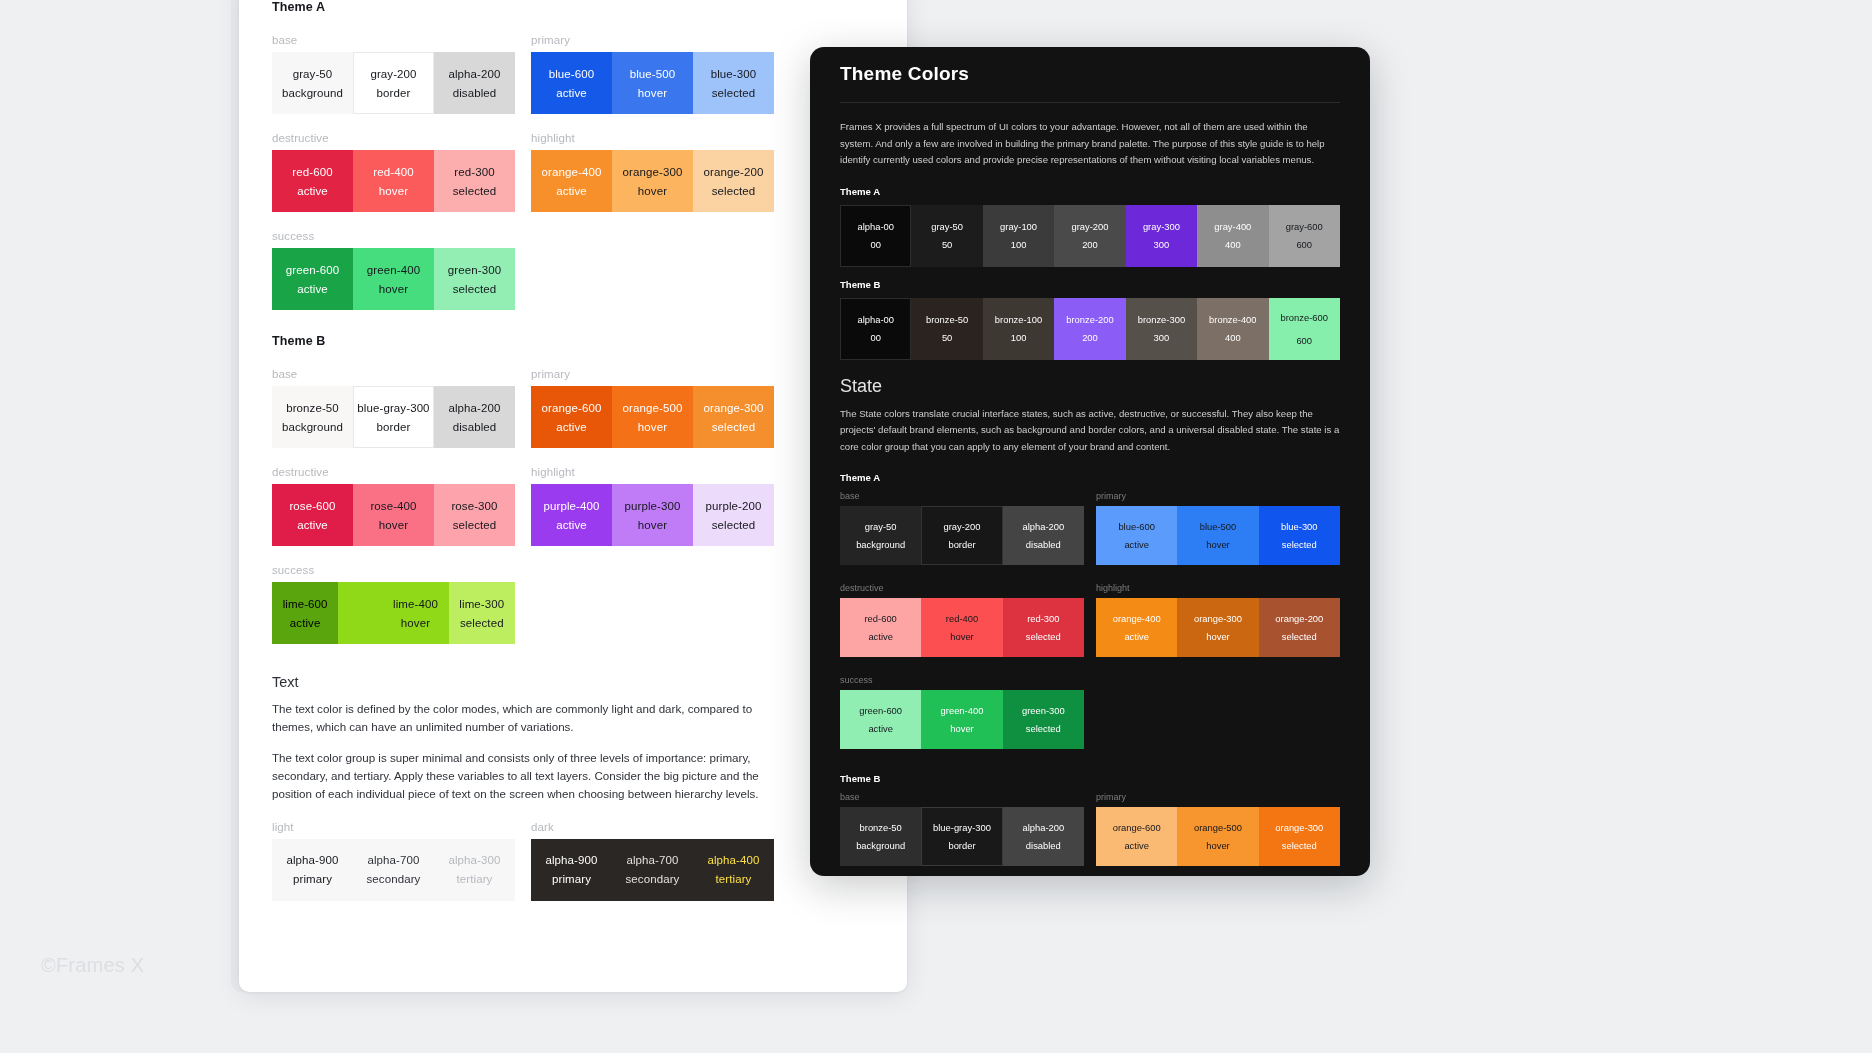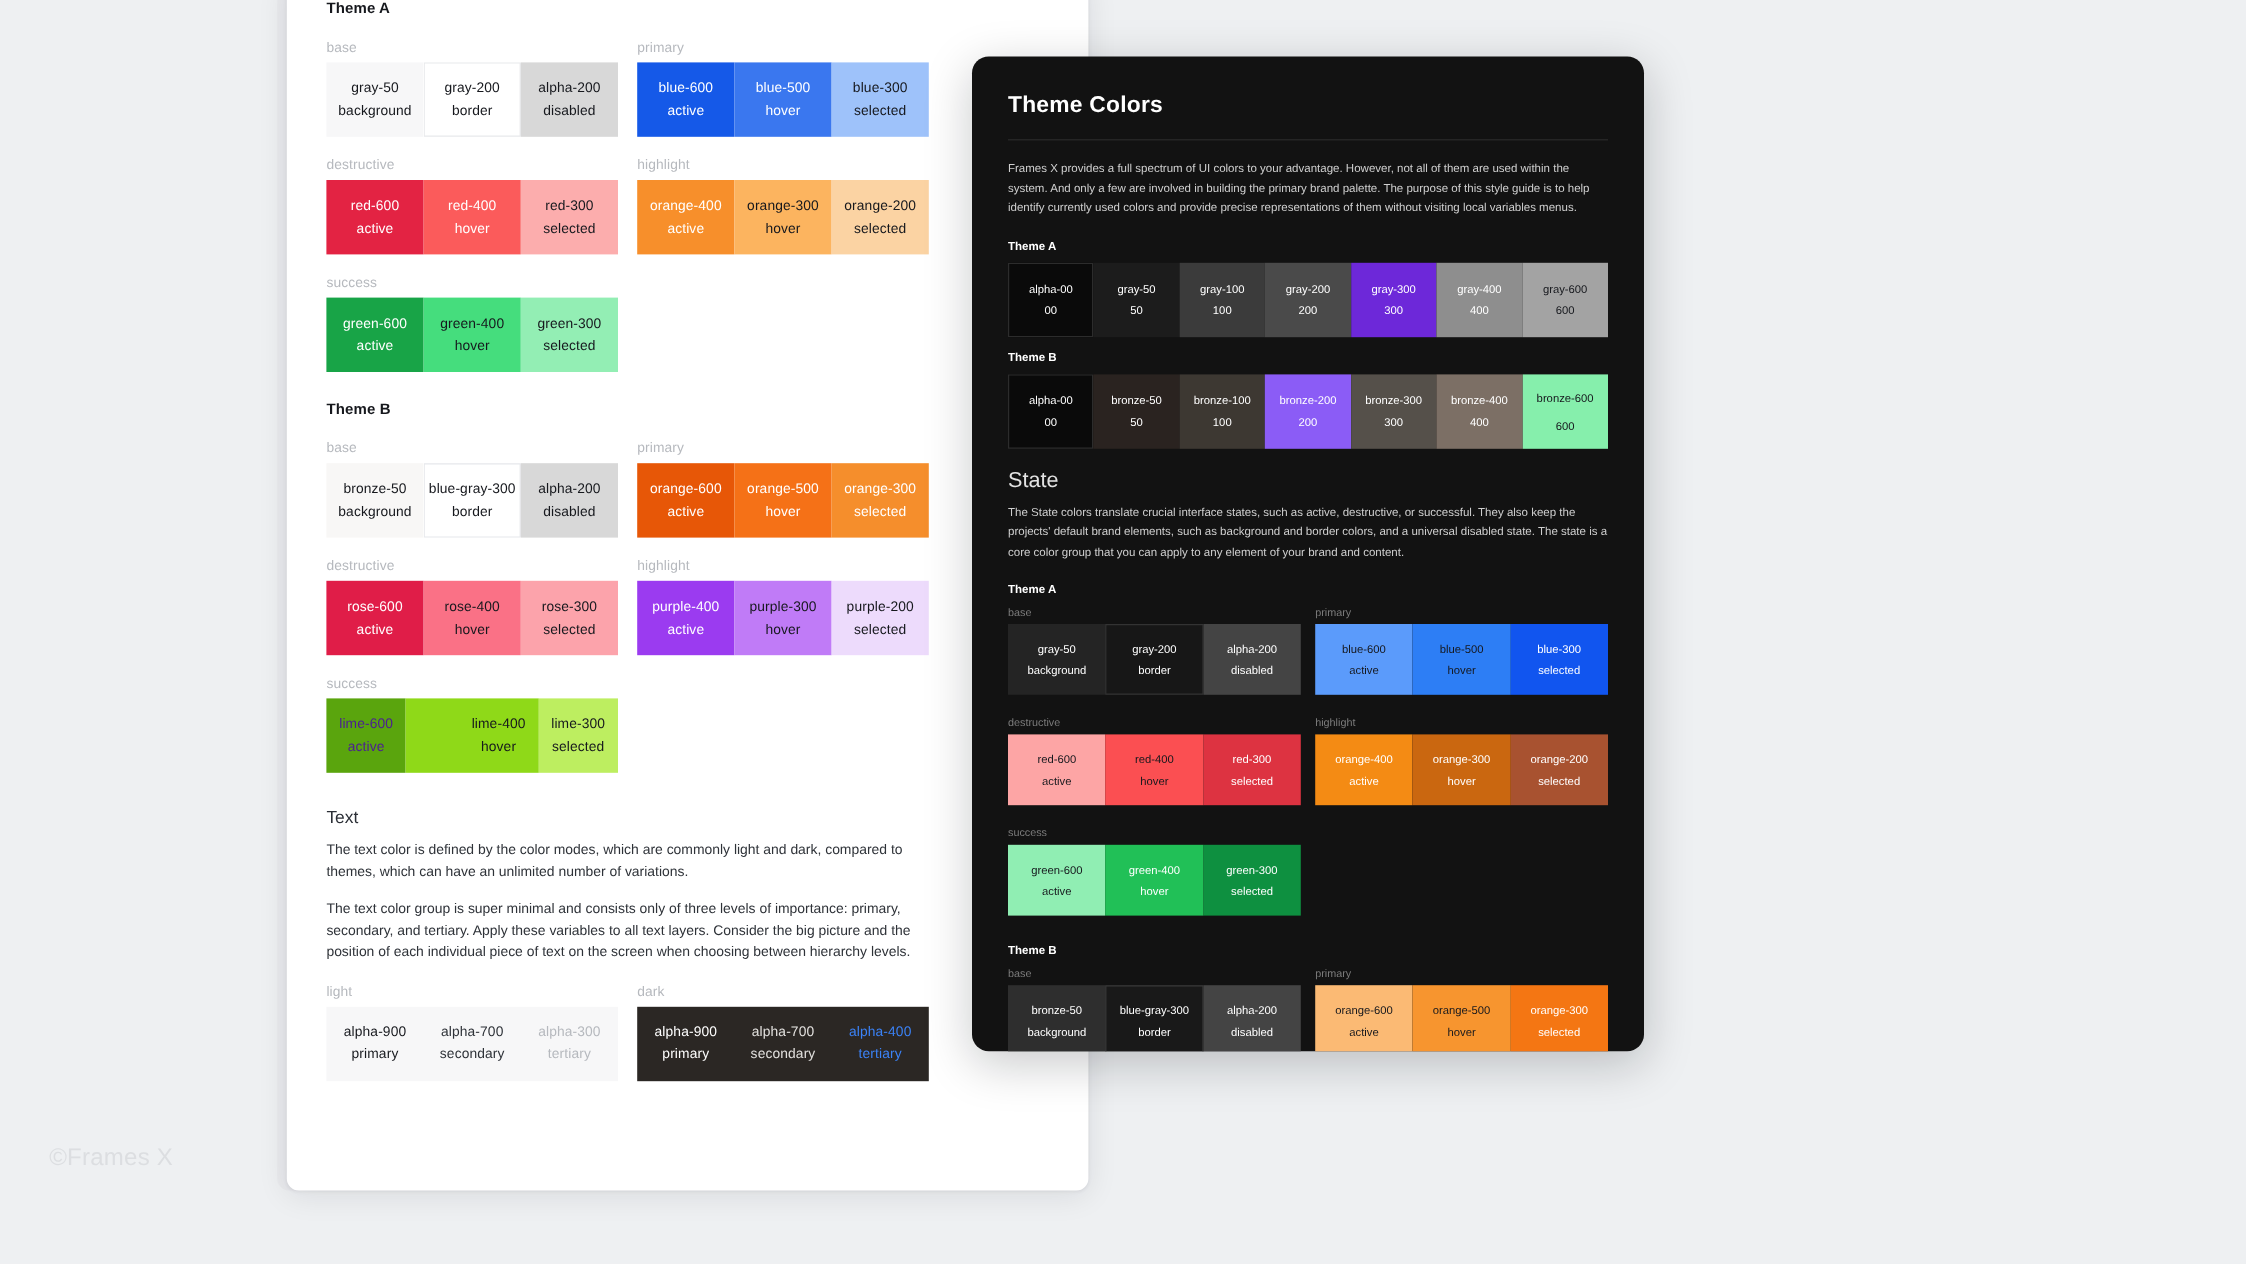--- a/index.html
+++ b/index.html
@@ -52,21 +52,21 @@
 
   
   .dark-panel {
     position: absolute; left: 810px; top: 47px;
     width: 560px; height: 829px;
     background: #121212;
     border-radius: 14px;
     box-shadow: 0 10px 40px rgba(10,12,18,.22);
     overflow: hidden;
   }
-  .dp-inner { padding: 30px 30px 0 30px; }
+  .dp-inner { padding: 16px 30px 0 30px; }
   .dp-title { font-size: 19px; font-weight: bold; color: #ffffff; letter-spacing: .2px; }
   .dp-rule { height: 1px; background: #2b2b2b; margin: 17px 0 16px; }
   .dp-para { font-size: 9.6px; line-height: 1.72; color: #cfcfcf; margin-bottom: 17px; }
   .dp-theme-title { font-size: 9.6px; font-weight: bold; color: #ffffff; margin-bottom: 8px; }
   .dp-sec-head { font-size: 18px; color: #e3e3e3; margin: 16px 0 9px; }
   .dp-group-label { font-size: 9px; color: #7c7c7c; margin-bottom: 5px; }
 
   .dp-row { display: flex; }
   .dp-sw { flex: 1 1 0; height: 62px; display: flex; flex-direction: column;
            align-items: center; justify-content: center; gap: 7px; }
@@ -221,21 +221,21 @@
                 </div>
                 <div class="sw" style="background: rgb(252, 163, 171); color: rgb(22, 24, 29);">
                   <div class="nm">rose-300</div>
                   <div class="rl">selected</div>
                 </div>
               </div>
             </div>
             <div class="block">
               <div class="group-label">success</div>
               <div class="sw-row">
-                <div class="sw" style="background: rgb(90, 165, 13); color: #4c1d95;">
+                <div class="sw" style="background: rgb(90, 165, 13); color: #000000;">
                   <div class="nm">lime-600</div>
                   <div class="rl">active</div>
                 </div>
                 <div class="sw" style="background: rgb(143, 217, 24); color: rgb(22, 24, 29); padding-left: 44px;">
                   <div class="nm">lime-400</div>
                   <div class="rl">hover</div>
                 </div>
                 <div class="sw" style="background: rgb(189, 238, 96); color: rgb(22, 24, 29);">
                   <div class="nm">lime-300</div>
                   <div class="rl">selected</div>
@@ -307,21 +307,21 @@
           <div class="group-label">dark</div>
           <div class="sw-row" id="lp-text-dark" style="background: rgb(43, 39, 36);">
               <div class="sw" style="color: rgb(255, 255, 255);">
                 <div class="nm">alpha-900</div>
                 <div class="rl">primary</div>
               </div>
               <div class="sw" style="color: rgb(226, 224, 222);">
                 <div class="nm">alpha-700</div>
                 <div class="rl">secondary</div>
               </div>
-              <div class="sw" style="color: #3b82f6;">
+              <div class="sw" style="color: #fde047;">
                 <div class="nm">alpha-400</div>
                 <div class="rl">tertiary</div>
               </div>
             </div>
         </div>
       </div>
 
     </div>
   </div>
 

